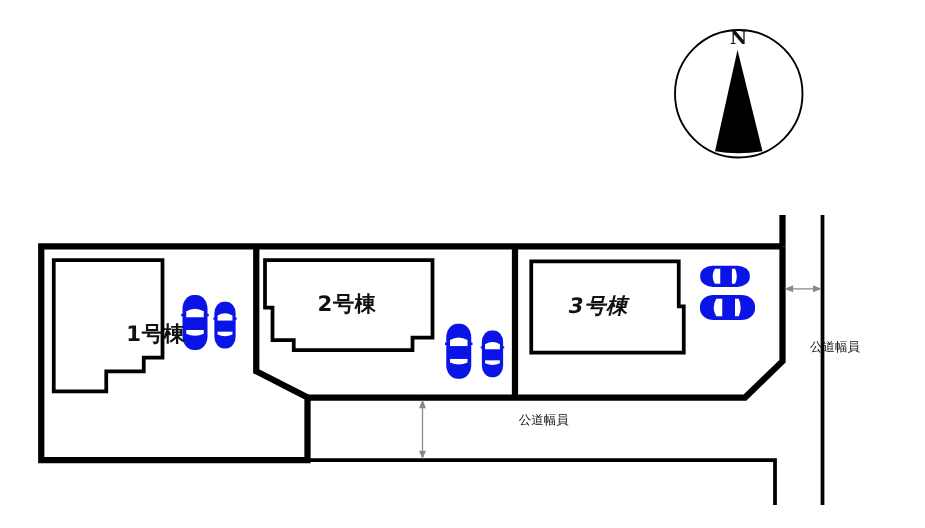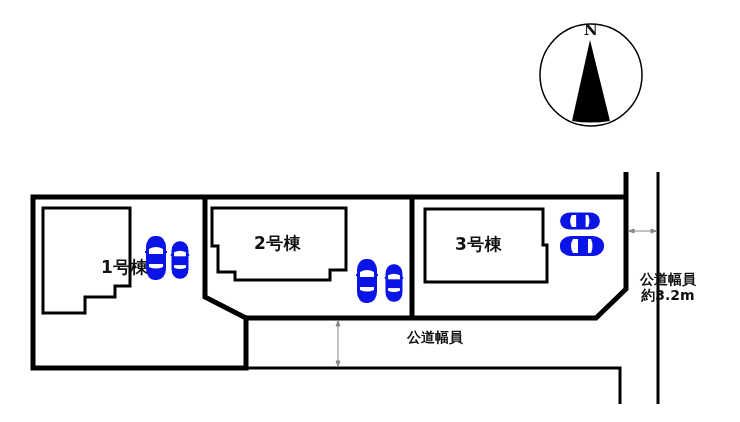--- a/index.html
+++ b/index.html
@@ -1,21 +1,21 @@
 <!DOCTYPE html>
 <html><head>
   <meta charset="utf-8">
   <style>
     html, body { margin: 0; padding: 0; background: #ffffff; }
     body { width: 740px; height: 422px; position: relative; overflow: hidden;
            font-family: "DejaVu Sans", "Liberation Sans", sans-serif; }
     #plan { position: absolute; left: 0; top: 0; }
     .label { position: absolute; color: #111; text-align: center; white-space: nowrap; }
     .bldg-label { font-size: 17px; font-weight: bold; letter-spacing: 0.5px; }
-    .road-label { font-size: 14px; font-weight: bold; line-height: 16px; }
+    .road-label { font-size: 10px; font-weight: normal; line-height: 16px; }
     .road-label span { display: block; }
   </style>
 </head>
 <body>
 
 <svg id="plan" width="740" height="422" viewBox="0 0 740 422" xmlns="http://www.w3.org/2000/svg">
   <defs>
 
     <g id="car-v">
       <rect x="-10" y="-22" width="20" height="44" rx="9" ry="11" fill="#0a14e6"></rect>
@@ -81,21 +81,20 @@
   <g>
     <use href="#car-h" x="580" y="221" transform="translate(580,221) scale(0.9,0.85) translate(-580,-221)"></use>
     <use href="#car-h" x="582" y="246"></use>
   </g>
 </svg>
 
 <div class="label" style="left:584px; top:21px; font-family:'DejaVu Serif','Liberation Serif',serif; font-weight:bold; font-size:15px;">N</div>
 
 <div class="label bldg-label" style="left:58px; top:256px;margin-left:43px;">1号棟</div>
 <div class="label bldg-label" style="left:254px; top:232px;">2号棟</div>
-<div class="label bldg-label" style="left:455px; top:233px;">3号棟</div>
+<div class="label bldg-label" style="left:455px; top:233px;font-style:italic;">3号棟</div>
 
 <div class="label road-label" style="left:395px; top:329px; width:80px;">
   <span>公道幅員</span>
 </div>
 <div class="label road-label" style="left:628px; top:271px; width:80px;">
   <span>公道幅員</span>
-  <span>約3.2m</span>
 </div>
 
 </body></html>

